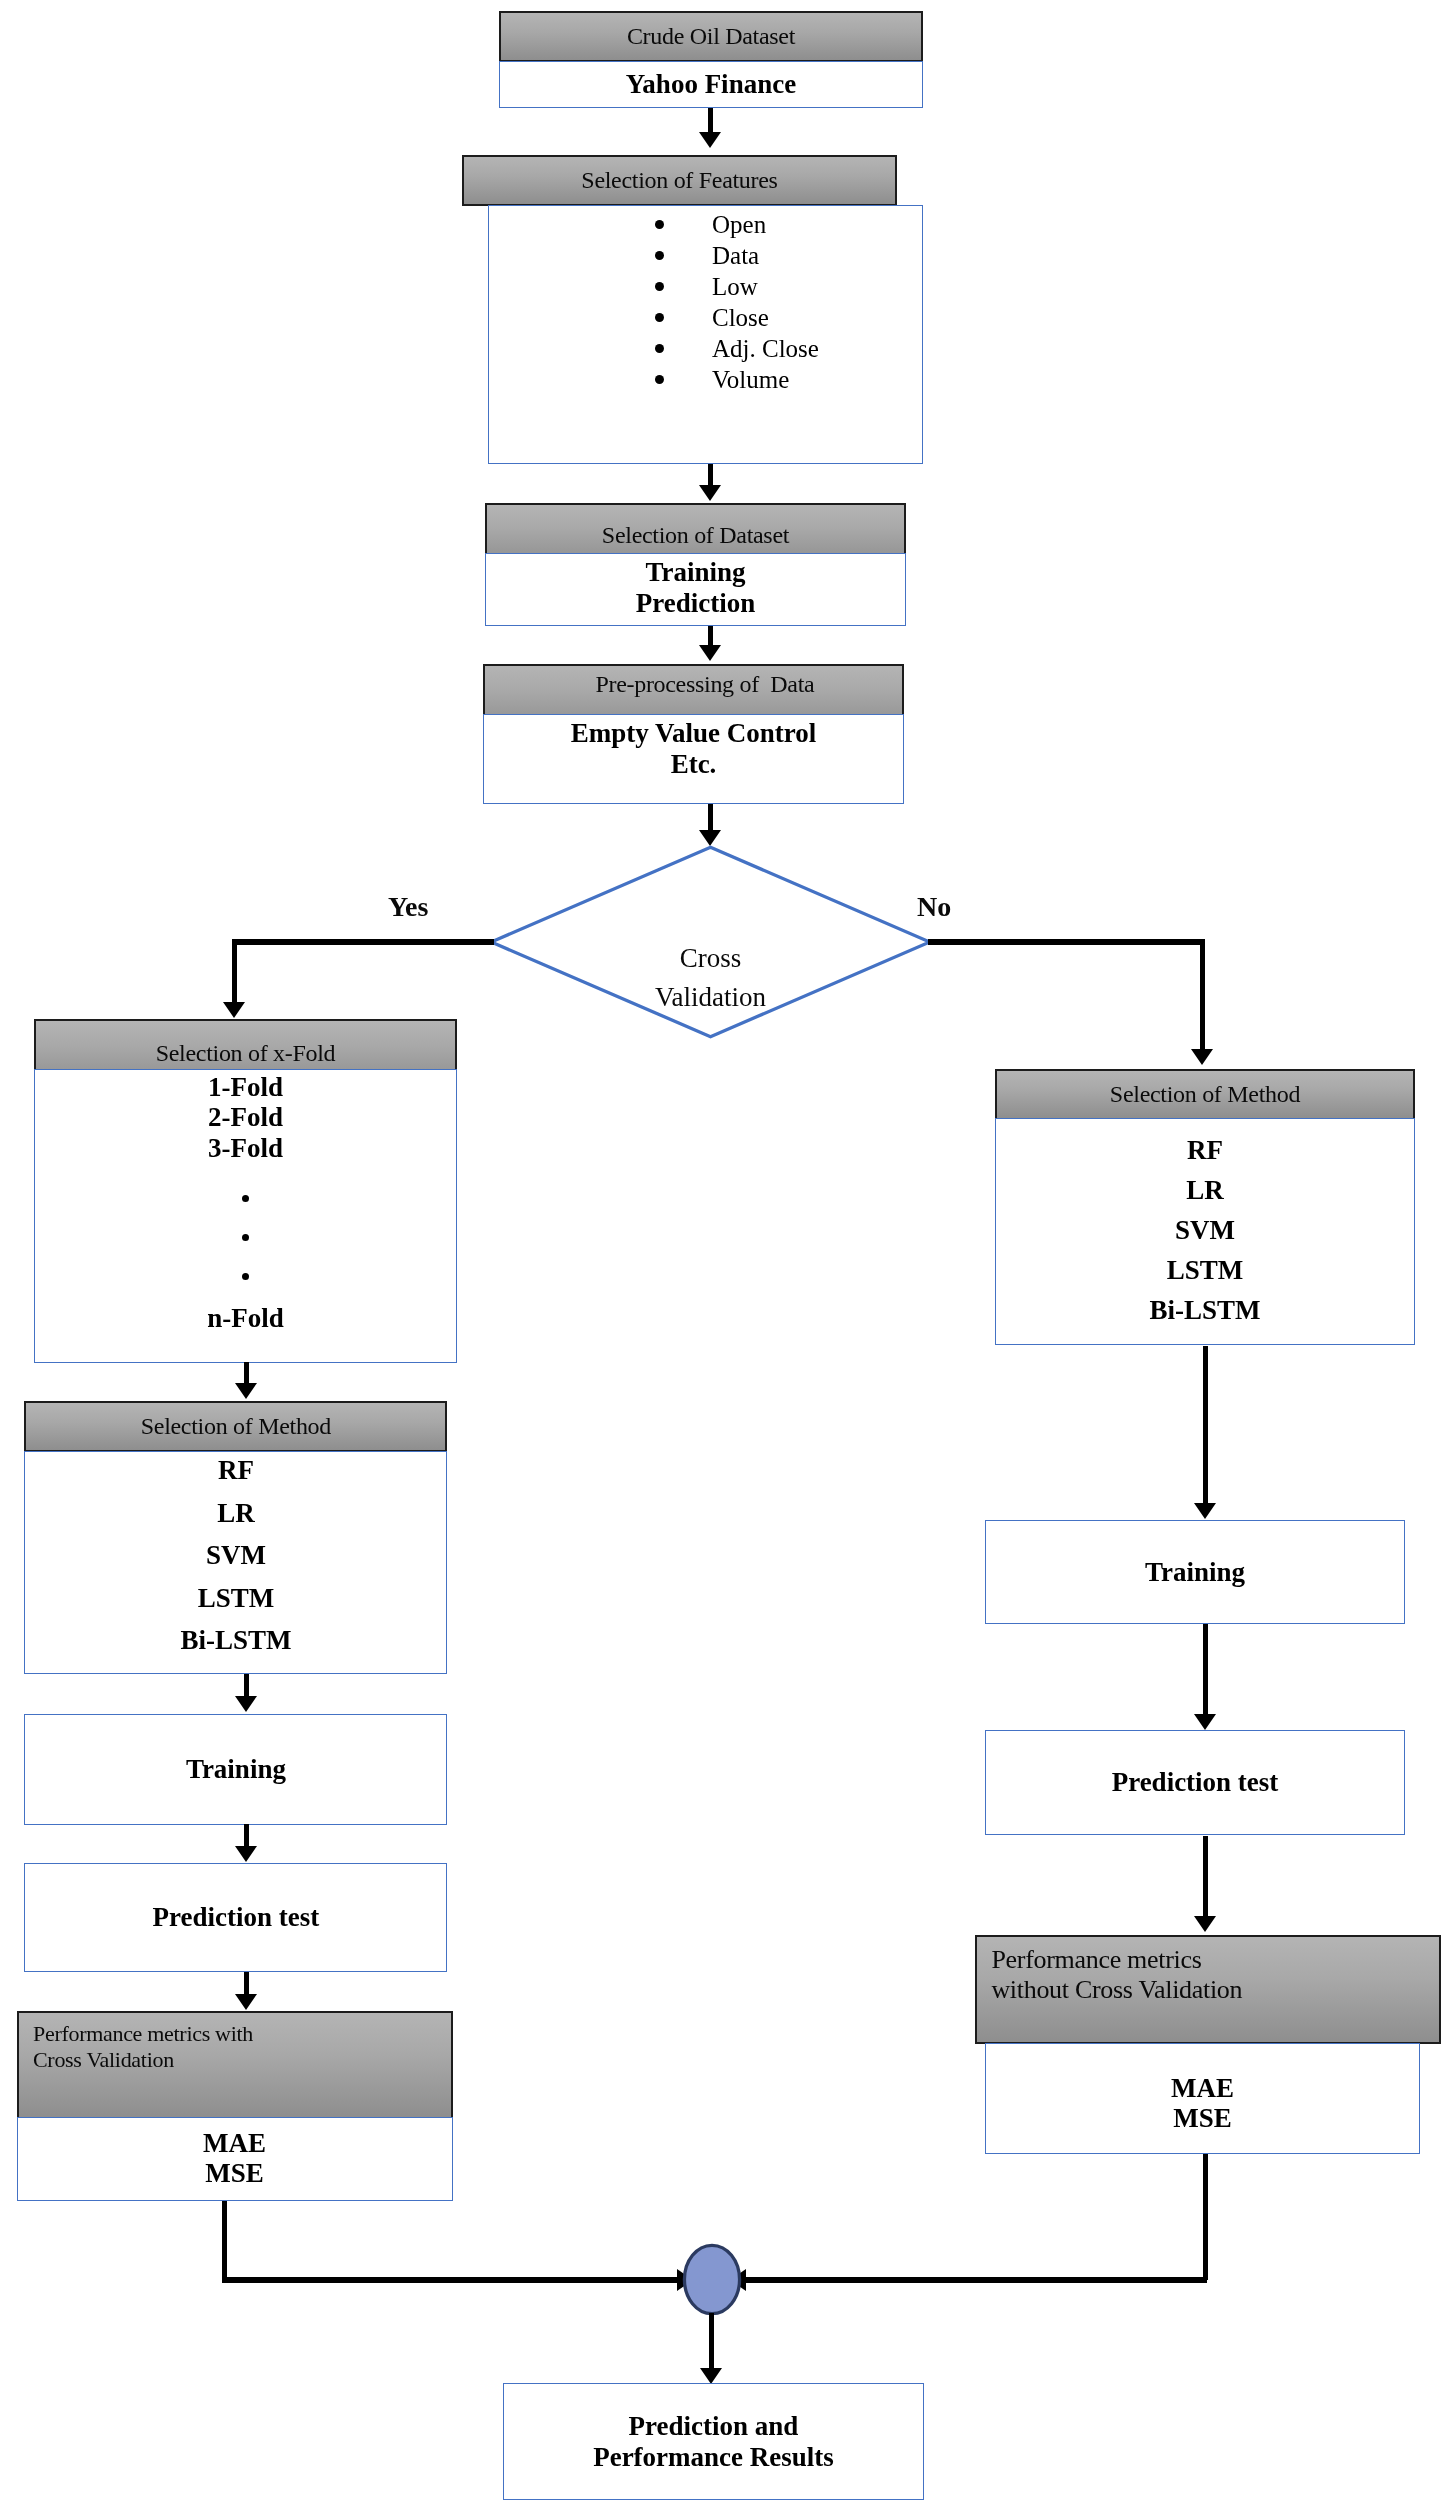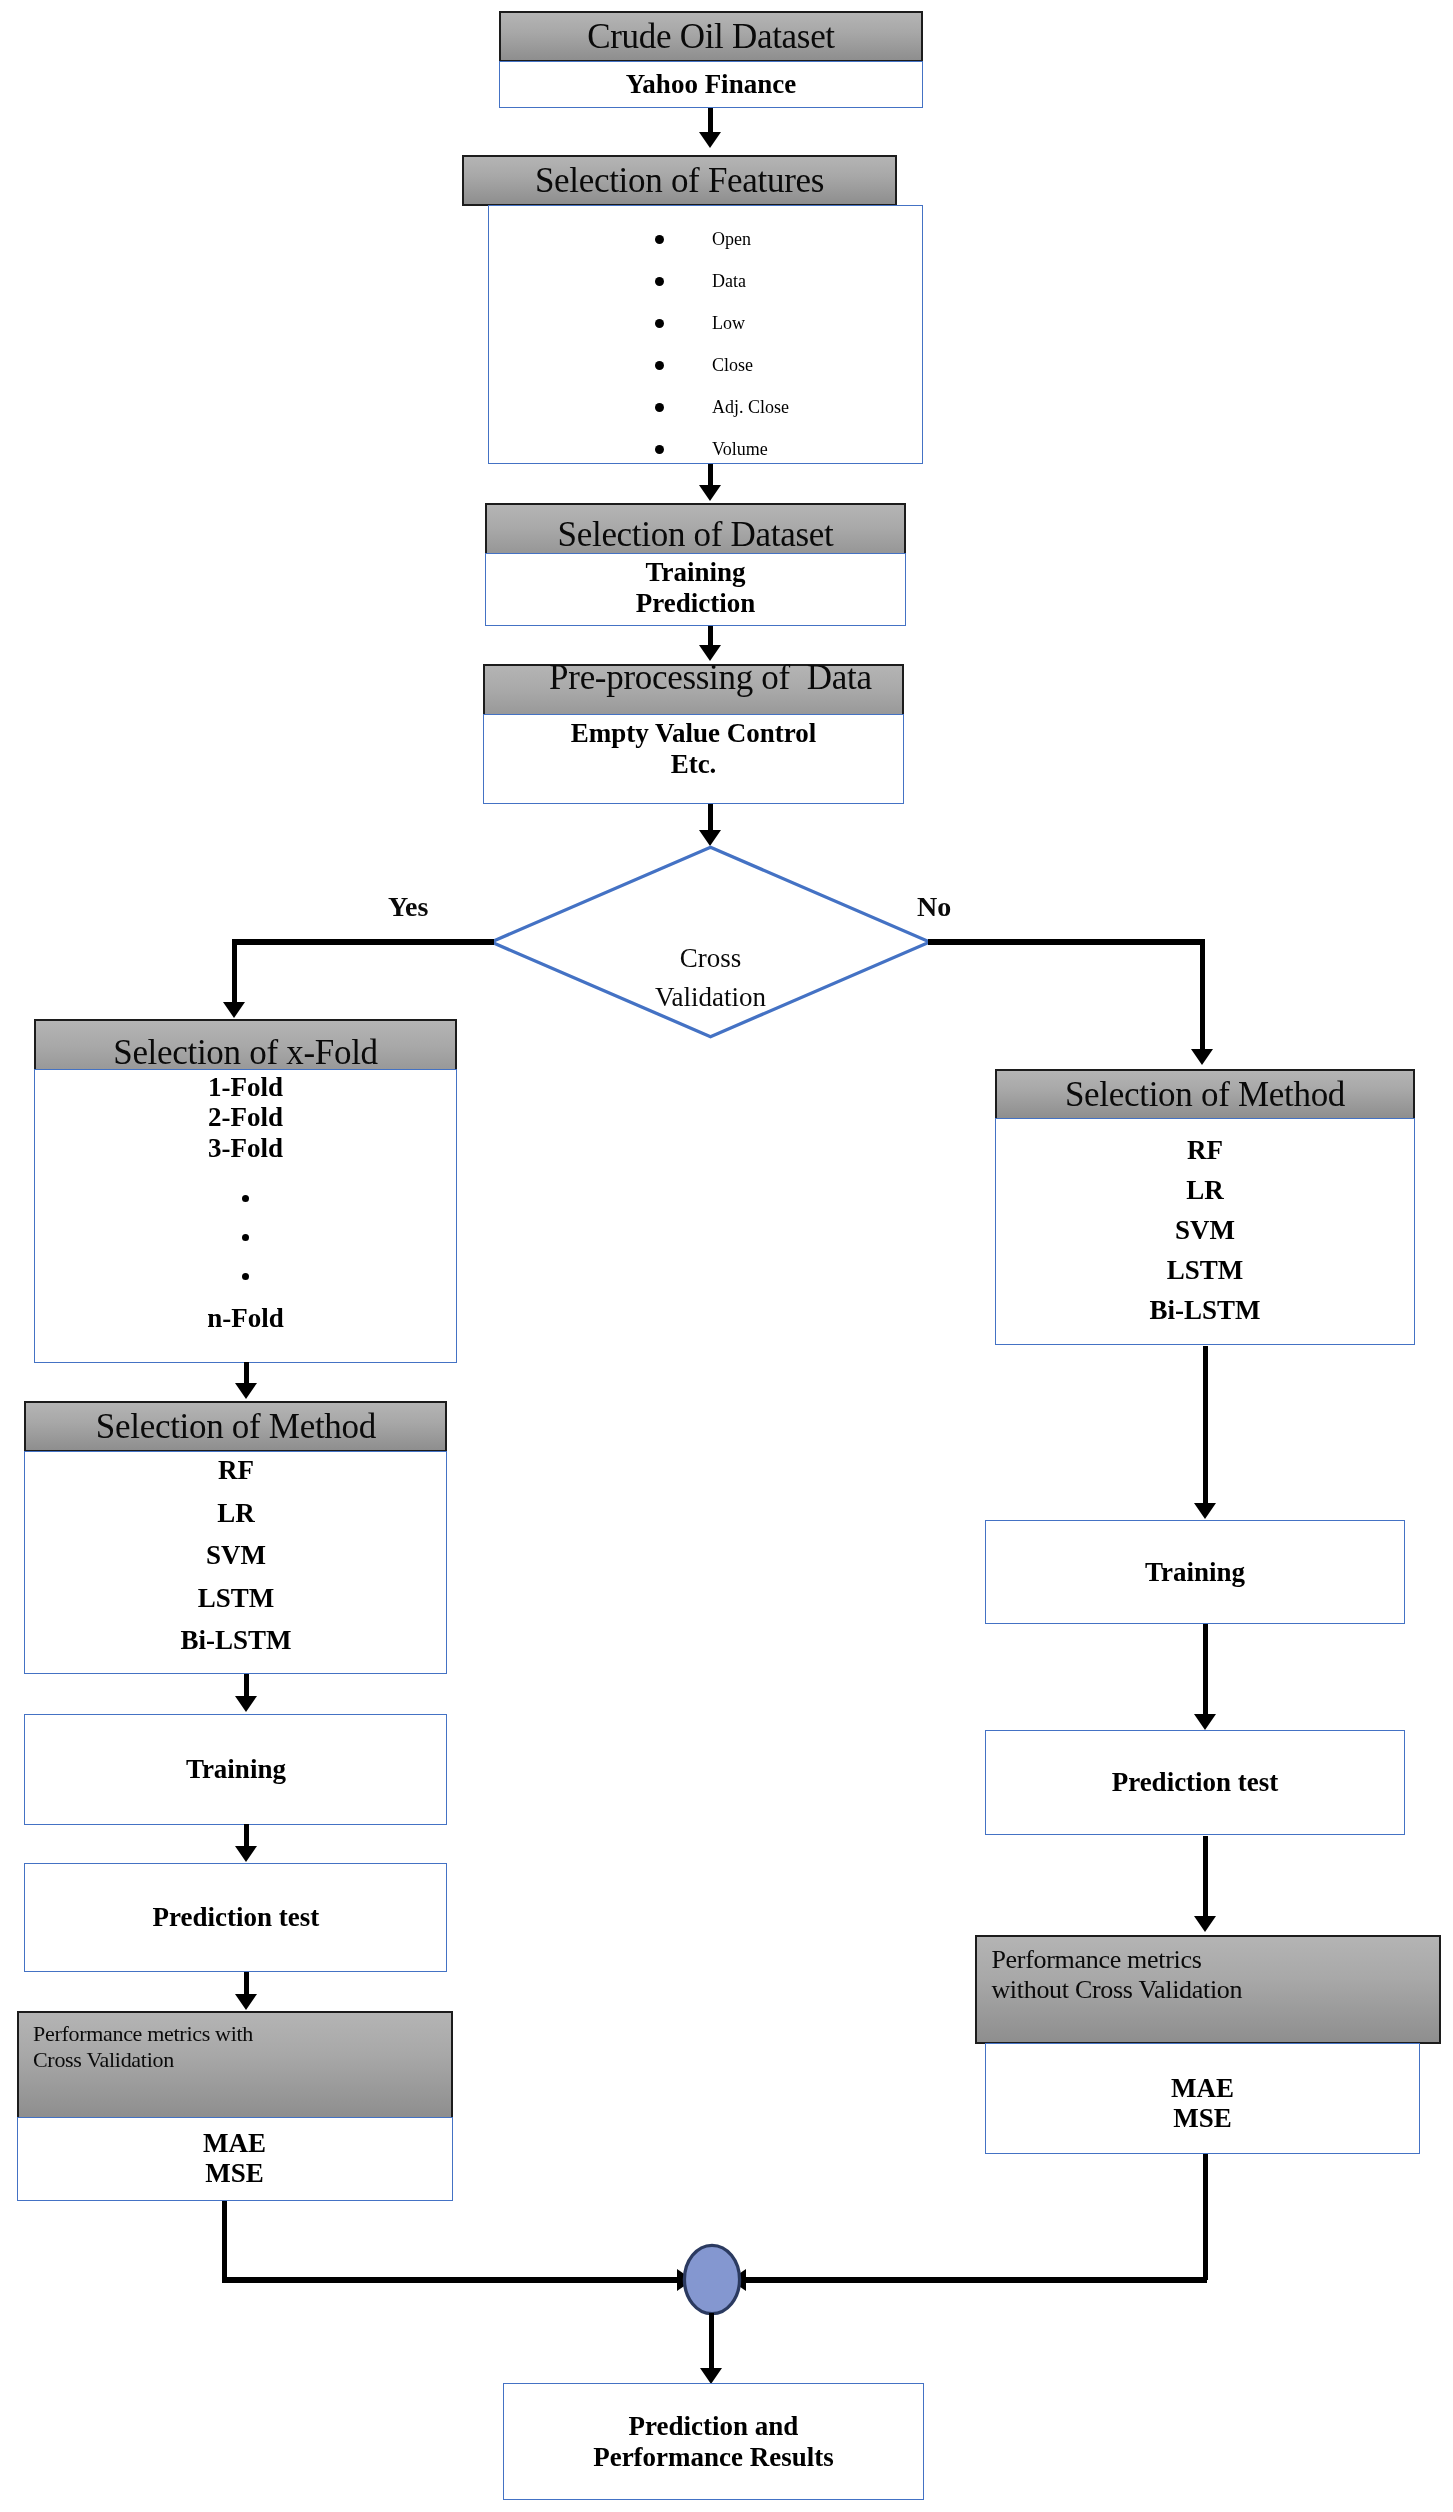--- a/index.html
+++ b/index.html
@@ -7,42 +7,42 @@
        font-family:"Liberation Serif","DejaVu Serif",serif;
        -webkit-font-smoothing:antialiased;}
 
   
   .hdr{
     position:absolute;box-sizing:border-box;
     background:linear-gradient(180deg,#b4b4b4 0%,#a8a8a8 40%,#8e8e8e 100%);
     border:2.8px solid #1c1c1c;
     color:#0a0a0a;
     display:flex;align-items:center;
-    font-size:35px;font-weight:400;letter-spacing:-0.3px;
+    font-size:24px;font-weight:400;letter-spacing:-0.3px;
     white-space:pre;
   }
   .hdr.center{justify-content:center;}
   .hdr.left{justify-content:flex-start;padding-left:14.4px;white-space:normal;line-height:1.18;display:block;padding-top:7.8px;}
 
   
   .body-box{
     position:absolute;box-sizing:border-box;
     background:#ffffff;border:1.7px solid #4472C4;
     display:flex;flex-direction:column;align-items:center;justify-content:flex-start;
     color:#000;font-weight:bold;font-size:27px;line-height:1.12;
   }
   .body-box.mid{justify-content:center;}
   .body-box .ln{display:block;text-align:center;}
 
   
   .bullets{margin:0;padding:0 0 0 0;list-style:none;width:100%;}
   .bullets li{
-    font-weight:400;font-size:18px;line-height:1.0;
+    font-weight:400;font-size:25px;line-height:1.0;
     display:flex;align-items:center;
-    padding-left:166px;margin-top:24px;
+    padding-left:166px;margin-top:6px;
   }
   .bullets li .dot{
     width:9px;height:9px;border-radius:50%;background:#000;
     display:inline-block;margin-right:48px;flex:0 0 auto;
   }
 
   
   .vline{position:absolute;background:#000;width:5px;}
   .hline{position:absolute;background:#000;height:6.1px;}
   .arrow-d{position:absolute;width:0;height:0;

